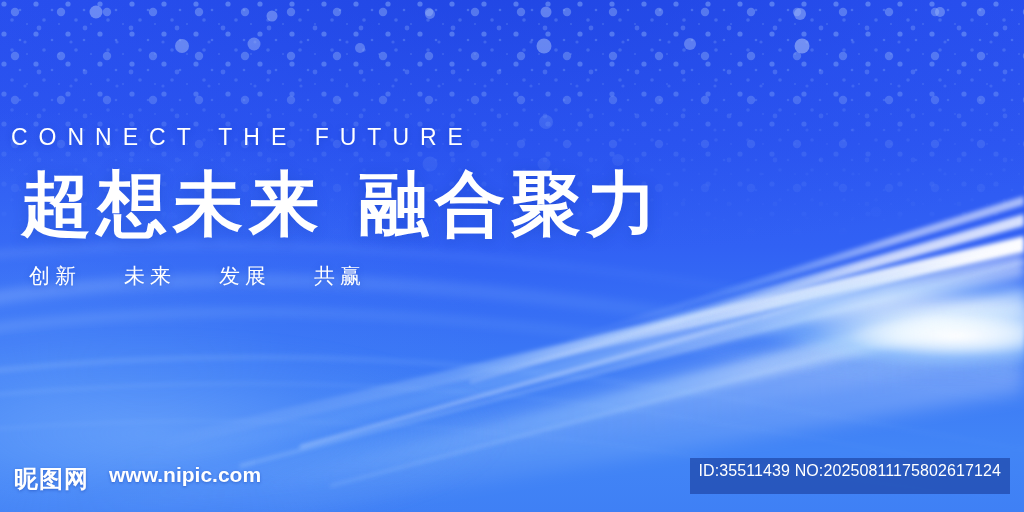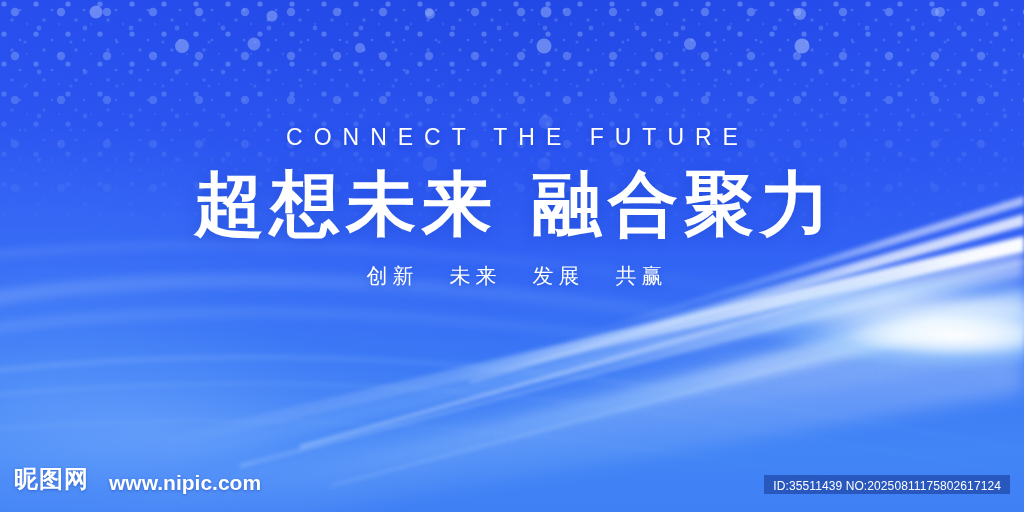--- a/index.html
+++ b/index.html
@@ -101,21 +101,21 @@
       rgba(110,170,252,0.18) 45%,
       rgba(70,135,248,0) 78%);
     filter: blur(6px);
   }
 
   
   .content {
     position: absolute;
     left: 0; right: 0;
     top: 126px;
-    text-align: center;
+    text-align: left;
   }
   .eyebrow {
     color: #ffffff;
     font-size: 23px;
     letter-spacing: 11px;
     text-indent: 11px;
     font-weight: 400;
     line-height: 1;
     margin: 0 0 20px 0;
     text-shadow: 0 1px 6px rgba(20,60,180,0.35);
@@ -136,46 +136,46 @@
     color: #ffffff;
     font-size: 21px;
     font-weight: 400;
     line-height: 1;
     letter-spacing: 5px;
     text-indent: 5px;
     margin: 26px 0 0 0;
     white-space: nowrap;
     text-shadow: 0 1px 6px rgba(20,60,180,0.35);
   }
-  .subline .w { display: inline-block; margin: 0 13px; }
+  .subline .w { display: inline-block; margin: 0 19px; }
 
   
   .watermark {
     position: absolute;
     left: 14px;
     bottom: 17px;
     display: flex;
-    align-items: flex-end;
+    align-items: flex-start;
     gap: 8px;
     color: #ffffff;
     text-shadow: 0 1px 3px rgba(15,50,160,0.45);
   }
   .wm-cn { font-size: 24px; font-weight: 700; letter-spacing: 1px; }
   .wm-url { font-size: 21px; font-weight: 700; letter-spacing: 0px; margin-left: 12px; }
 
   
   .id-badge {
     position: absolute;
     right: 14px;
     bottom: 18px;
     background: rgba(22,56,150,0.58);
     color: #ffffff;
-    font-size: 12px;
+    font-size: 16px;
     letter-spacing: 0.1px;
-    padding: 4px 9px 1px 9px;
+    padding: 4px 9px 14px 9px;
     white-space: nowrap;
     font-family: "Liberation Sans", "DejaVu Sans", sans-serif;
   }
 </style>
 </head>
 <body>
 
 <div id="stage">
 
   <div class="bg-base"></div>

